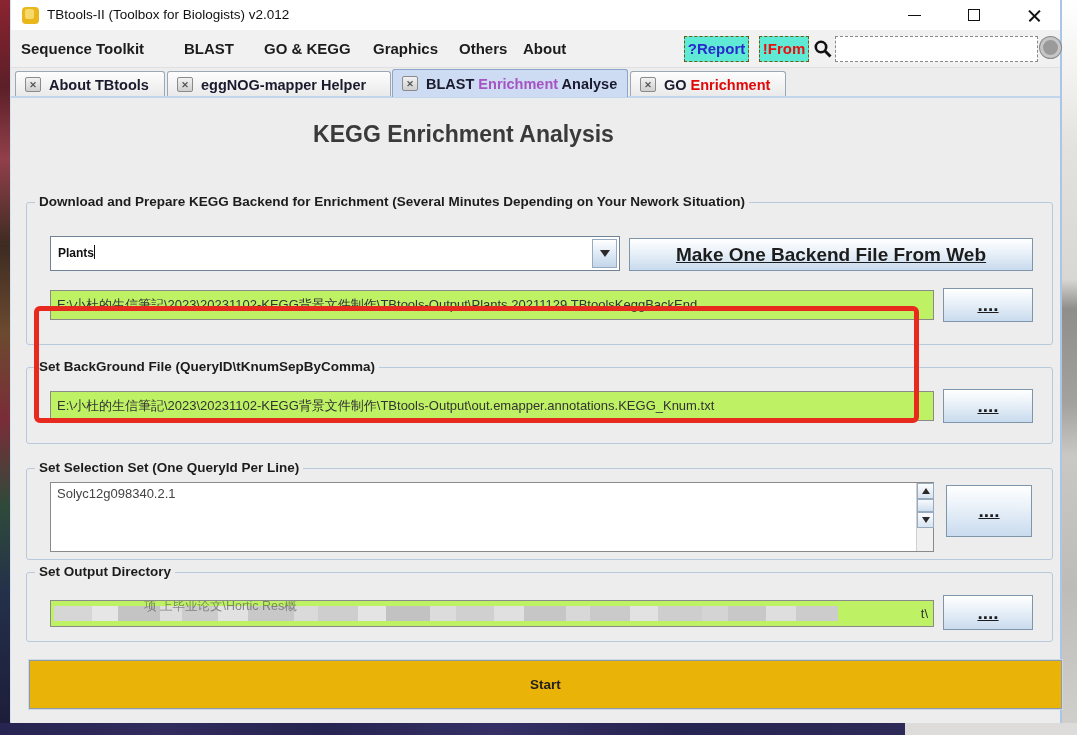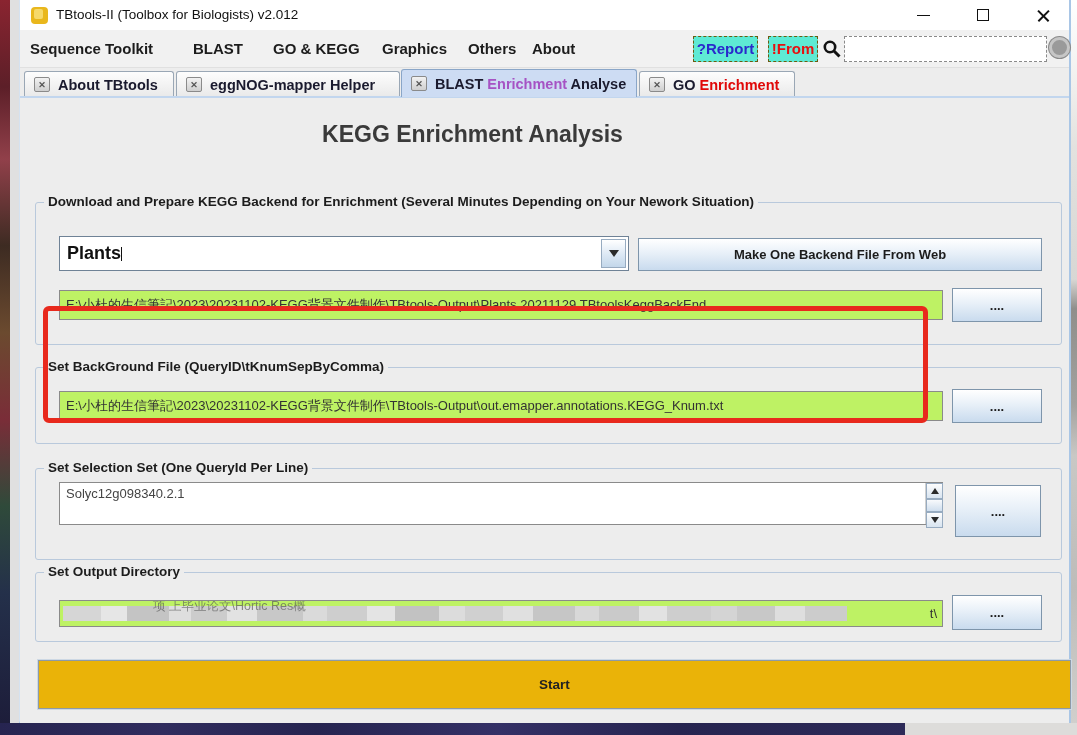--- a/index.html
+++ b/index.html
@@ -9,21 +9,21 @@
   
   #wallpaper-left { position:absolute; left:0; top:0; width:10px; height:723px;
     background:linear-gradient(180deg,#8a2430 0%,#5c1f28 12%,#91404a 22%,#3d2b22 34%,#6b4a2f 46%,#7a2d38 58%,#2f4a3a 70%,#24304a 82%,#1d1d3a 100%); }
   #side-window { position:absolute; left:1062px; top:0; width:15px; height:735px;
     background:linear-gradient(180deg,#ffffff 0%,#f0efed 12%,#e3e2df 20%,#d8d7d4 38%,#8f8e8b 42%,#a3a29f 55%,#c9c8c5 62%,#bdbcb9 80%,#d2d1ce 100%); }
   #wallpaper-bottom-left { position:absolute; left:0; top:723px; width:905px; height:12px;
     background:linear-gradient(90deg,#262450 0%,#302c5e 18%,#262450 35%,#343066 55%,#262450 75%,#2d2a58 100%); }
   #wallpaper-bottom-right { position:absolute; left:905px; top:723px; width:172px; height:12px; background:#dddcda; }
 
   
-  #window { position:absolute; left:19px; top:0; width:1052px; height:723px; background:#ededed;
+  #window { position:absolute; left:10px; top:0; width:1052px; height:723px; background:#ededed;
     border-right:2px solid #a9c6e6; border-bottom:2px solid #a9c6e6; border-left:1px solid #d5e2f0; }
 
   
   #titlebar { position:absolute; left:0; top:0; width:100%; height:30px; background:#ffffff; }
   #app-icon { position:absolute; left:11px; top:7px; width:17px; height:17px; background:#e9b71c; border-radius:4px; }
   #app-icon::after { content:""; position:absolute; left:3px; top:2px; width:9px; height:10px; background:#f6d96a; border-radius:2px; }
   #window-title { position:absolute; left:36px; top:0; height:30px; line-height:30px; font-size:13.5px; color:#111; }
   .win-ctrl { position:absolute; top:0; width:44px; height:30px; display:flex; align-items:center; justify-content:center; }
   #min-btn { left:881px; } #max-btn { left:941px; } #close-btn { left:1001px; }
   .min-glyph { width:13px; height:0; border-top:1.6px solid #111; }
@@ -69,40 +69,40 @@
   #gb-backend { top:104px; height:143px; }
   #gb-background { top:269px; height:77px; }
   #gb-selection { top:370px; height:92px; }
   #gb-output { top:474px; height:70px; }
 
   .text-field { position:absolute; background:#bef264; border:1px solid #8a8a8a; font-size:13px; color:#333;
     display:flex; align-items:center; padding:0 6px; white-space:nowrap; overflow:hidden; }
 
   
   #species-combo { position:absolute; left:23px; top:33px; width:570px; height:35px; background:#fff; border:1px solid #6f8296; display:flex; }
-  #species-text { flex:1; font-size:18px; font-weight:bold; color:#111; line-height:33px; padding-left:7px; }
+  #species-text { flex:1; font-size:12px; font-weight:bold; color:#111; line-height:33px; padding-left:7px; }
   #species-text::after { content:""; display:inline-block; width:1px; height:14px; background:#111; vertical-align:-2px; }
   #combo-arrow-btn { width:25px; margin:2px; background:linear-gradient(180deg,#ffffff,#dce8f4 55%,#c3d7ea); border:1px solid #97abc0; display:flex; align-items:center; justify-content:center; }
   .down-tri { width:0; height:0; border-left:5.5px solid transparent; border-right:5.5px solid transparent; border-top:7px solid #2a2a2a; }
   .up-tri   { width:0; height:0; border-left:4.5px solid transparent; border-right:4.5px solid transparent; border-bottom:6px solid #2a2a2a; }
   .dn-tri   { width:0; height:0; border-left:4.5px solid transparent; border-right:4.5px solid transparent; border-top:6px solid #2a2a2a; }
 
   .blue-btn { position:absolute; background:linear-gradient(180deg,#ffffff 0%,#e8f0f8 45%,#c9dbee 100%);
     border:1px solid #7e95ab; display:flex; align-items:center; justify-content:center;
-    font-size:13px; font-weight:bold; color:#1c1c1c; }
+    font-size:19px; font-weight:bold; color:#1c1c1c;text-decoration:underline; }
 
   #make-btn { left:602px; top:35px; width:404px; height:33px; }
 
   #backend-path { left:23px; top:87px; width:884px; height:30px; }
   #backend-browse { left:916px; top:85px; width:90px; height:34px; }
 
   #background-path { left:23px; top:23px; width:884px; height:30px; }
   #background-browse { left:916px; top:21px; width:90px; height:34px; }
 
-  #selection-area { position:absolute; left:23px; top:13px; width:884px; height:43px; background:#fff; border:1px solid #8a8a8a; }
+  #selection-area { position:absolute; left:23px; top:13px; width:884px; height:70px; background:#fff; border:1px solid #8a8a8a; }
   #selection-text { position:absolute; left:6px; top:3px; font-size:13px; color:#444; }
   #selection-scrollbar { position:absolute; right:0; top:0; width:17px; height:100%; background:#f0f0f0; border-left:1px solid #d0d0d0; }
   .scroll-btn { width:17px; height:16px; background:linear-gradient(180deg,#fdfdfd,#d8e4f0); border:1px solid #97abc0; display:flex; align-items:center; justify-content:center; }
   #scroll-thumb { width:17px; height:13px; background:linear-gradient(180deg,#f8fafc,#cfdeee); border:1px solid #97abc0; }
   #selection-browse { left:919px; top:16px; width:86px; height:52px; }
 
   #output-path { left:23px; top:27px; width:884px; height:27px; padding:0 3px; }
   #output-browse { left:916px; top:22px; width:90px; height:35px; }
   #mosaic { position:relative; display:flex; align-items:center; height:100%; width:100%; overflow:hidden; }
   .mz { display:inline-block; height:15px; flex:0 0 auto; }

